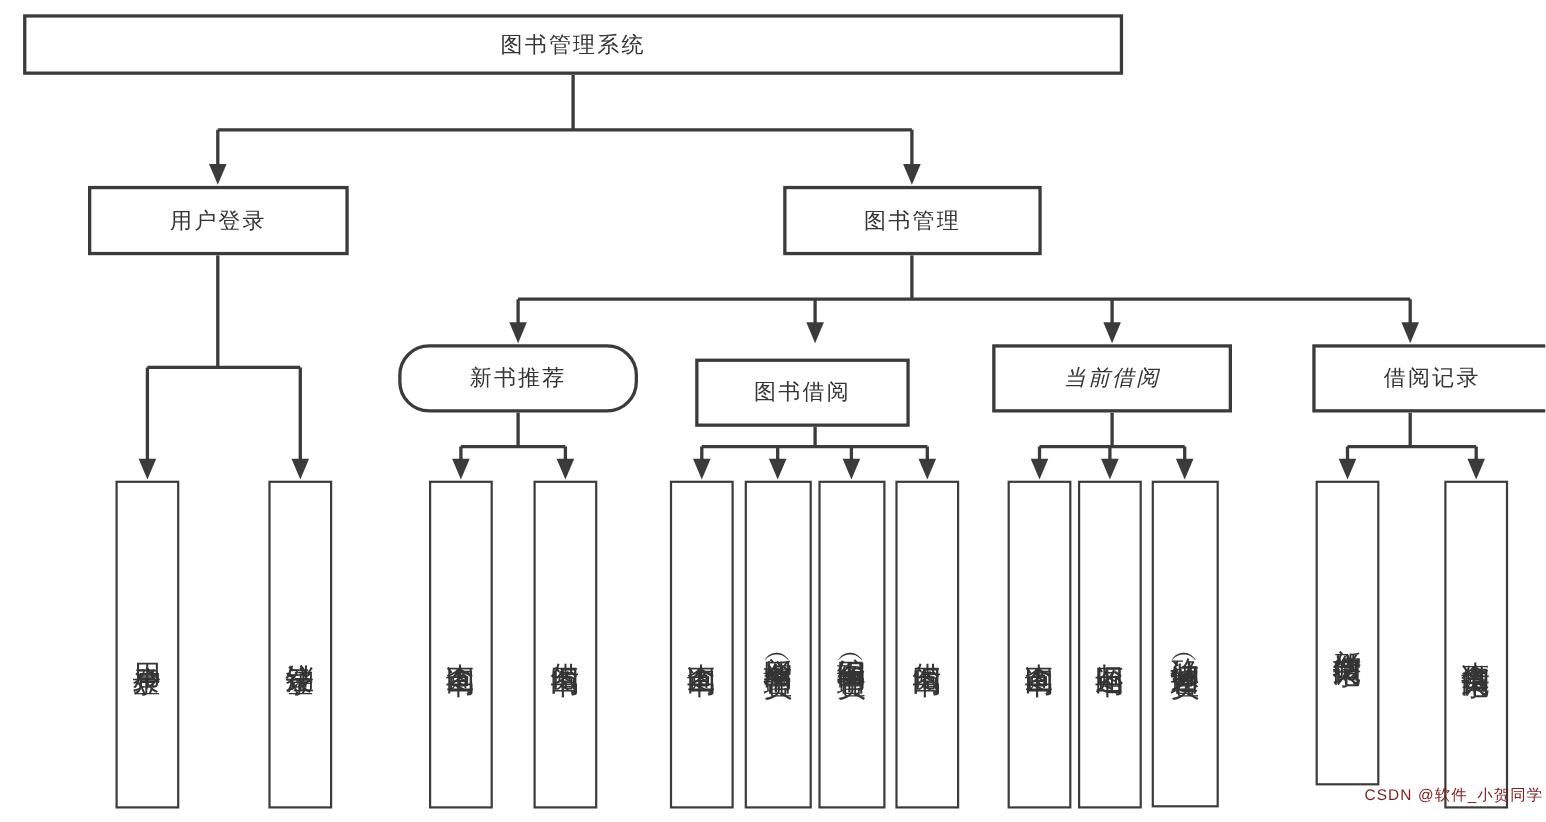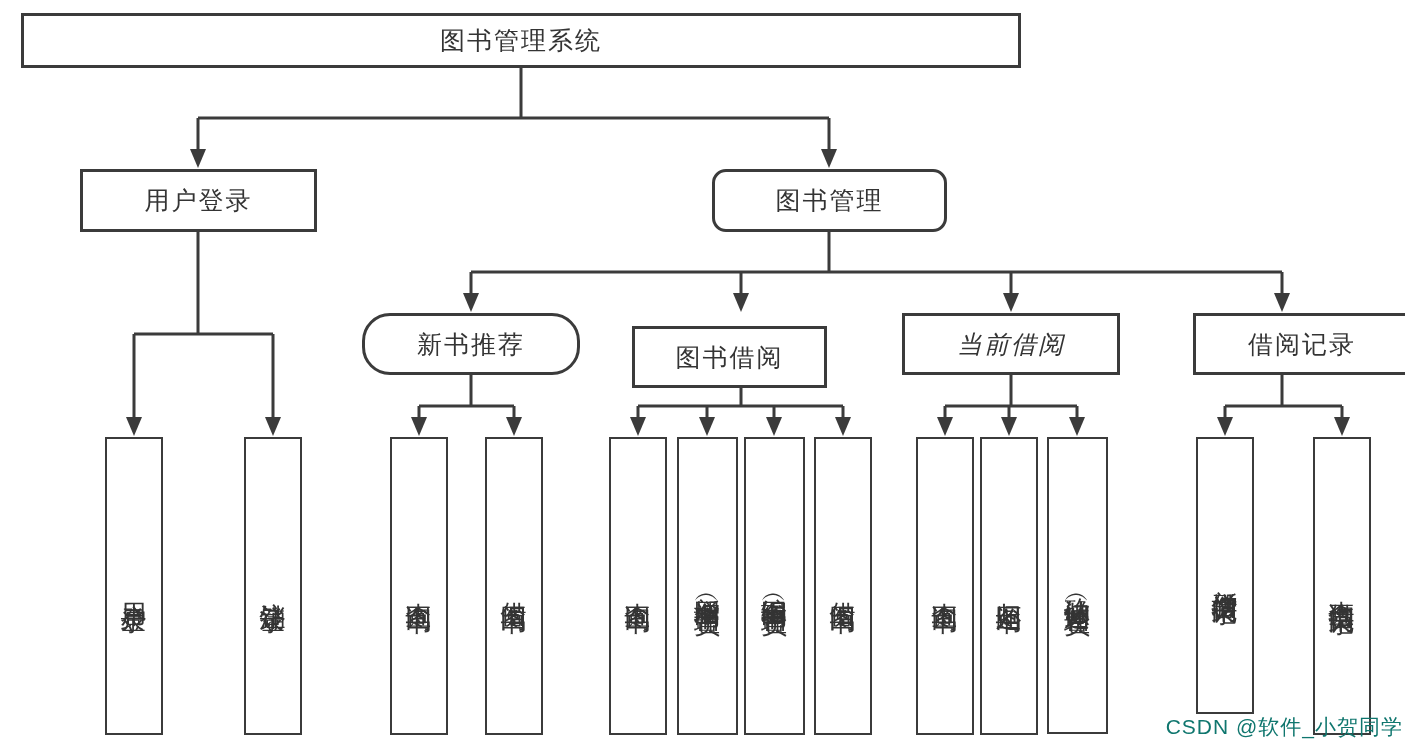--- a/index.html
+++ b/index.html
@@ -22,40 +22,40 @@
   }
   .node {
     position: absolute;
     box-sizing: border-box;
     background: #ffffff;
     border: 3px solid #3b3b3b;
     display: flex;
     align-items: center;
     justify-content: center;
     color: #343434;
-    font-size: 25px;
+    font-size: 20px;
     letter-spacing: 2px;
     line-height: 1;
     z-index: 1;
     white-space: nowrap;
   }
   .leaf {
     writing-mode: vertical-rl;
     border-width: 2.5px;
     font-size: 26px;
     letter-spacing: 2px;
     white-space: normal;
   }
   .watermark {
     position: absolute;
     right: 2px;
     top: 713px;
     z-index: 2;
-    color: #0f766e;
-    font-size: 21px;
+    color: #7f1d1d;
+    font-size: 14px;
     letter-spacing: 1px;
     line-height: 1.3;
   }
 </style>
 </head>
 <body>
 
 <div class="canvas">
 
   <svg class="connectors" width="1405" height="747" viewBox="0 0 1405 747">
@@ -87,21 +87,21 @@
       <polygon points="1001,417 1017,417 1009,436"></polygon>
       <polygon points="1069,417 1085,417 1077,436"></polygon>
       <polygon points="1217,417 1233,417 1225,436"></polygon>
       <polygon points="1334,417 1350,417 1342,436"></polygon>
     </g>
   </svg>
 
   <div class="node" style="left:21px; top:13px; width:1000px; height:55px;">图书管理系统</div>
 
   <div class="node" style="left:80px; top:169px; width:237px; height:63px;">用户登录</div>
-  <div class="node" style="left:712px; top:169px; width:235px; height:63px;border-radius:14px;">图书管理</div>
+  <div class="node" style="left:712px; top:169px; width:235px; height:63px;">图书管理</div>
 
   <div class="node" style="left:362px; top:313px; width:218px; height:62px;border-radius:28px;">新书推荐</div>
   <div class="node" style="left:632px; top:313px; width:195px; height:62px;margin-top:13px;">图书借阅</div>
   <div class="node" style="left:902px; top:313px; width:218px; height:62px;font-style:italic;">当前借阅</div>
   <div class="node" style="left:1173px; top:313px; width:218px; height:62px;margin-left:20px;">借阅记录</div>
 
   <div class="node leaf" style="left:105px; top:437px; width:58px; height:298px;">用户登录</div>
   <div class="node leaf" style="left:244px; top:437px; width:58px; height:298px;">注销登录</div>
 
   <div class="node leaf" style="left:390px; top:437px; width:58px; height:298px;">查询图书</div>

